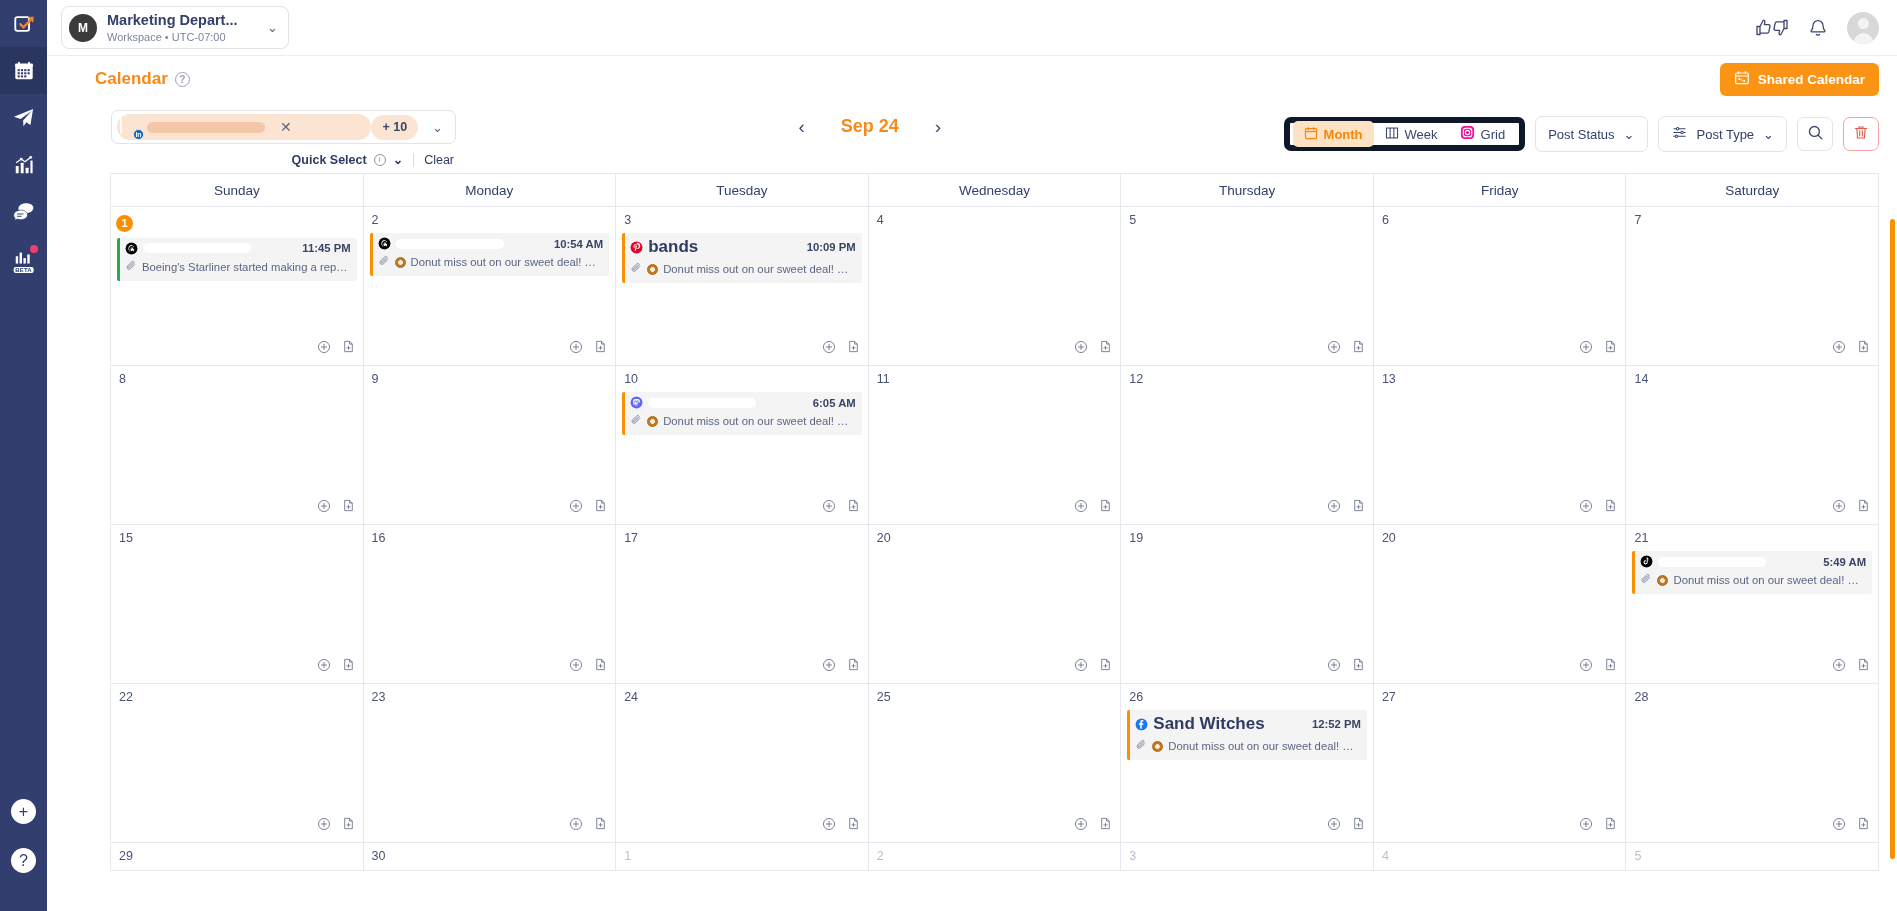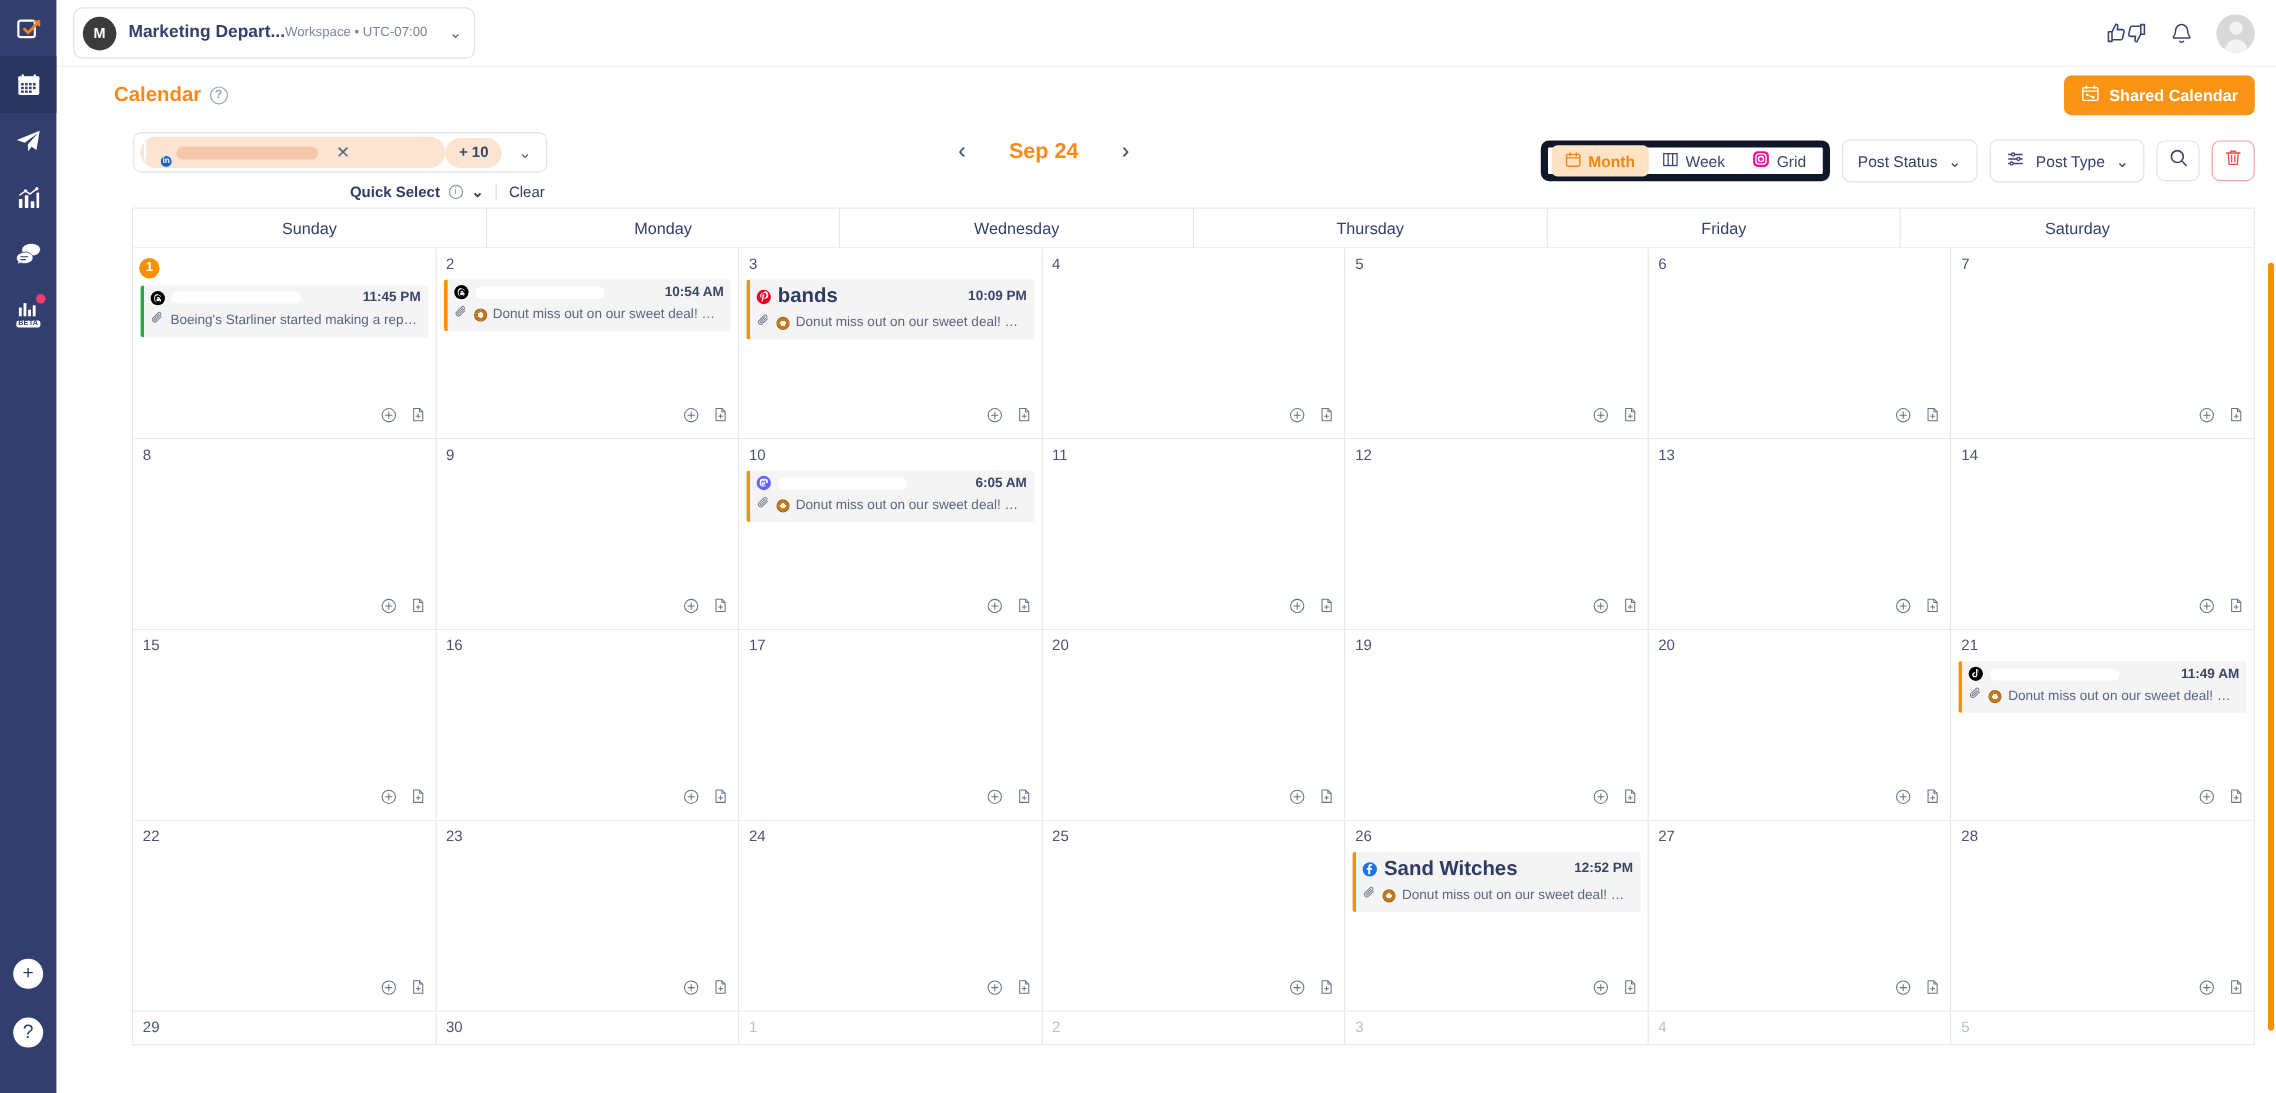--- a/index.html
+++ b/index.html
@@ -57,21 +57,21 @@
   .ws-chip {
     display: flex; align-items: center; gap: 10px;
     border: 1px solid #dfe3ea; border-radius: 8px;
     padding: 5px 10px 5px 7px; height: 43px; min-width: 228px; cursor: pointer;
   }
   .ws-avatar {
     width: 28px; height: 28px; border-radius: 50%;
     background: #3b3b3b; color: #fff; font-size: 12px; font-weight: 600;
     display: flex; align-items: center; justify-content: center;
   }
-  .ws-text { display: flex; flex-direction: row; line-height: 1.15; flex:1;}
+  .ws-text { display: flex; flex-direction: column; line-height: 1.15; flex:1;}
   .ws-title { font-size: 14.5px; font-weight: 700; color: #33406b; }
   .ws-sub { font-size: 11px; color: #7b859e; margin-top: 2px;}
   .chev { color: #55608a; font-size: 13px; margin-left:8px;}
   .topbar-right { margin-left: auto; display: flex; align-items: center; gap: 19px; }
   .ticon { cursor: pointer; display:flex; align-items:center; }
   .avatar-wrap{position:relative;width:32px;height:32px;border-radius:50%;background:#d8d8d8;overflow:hidden;display:flex;align-items:center;justify-content:center;}
   .avatar-wrap .h{position:absolute;top:6px;width:11px;height:11px;border-radius:50%;background:#f3f3f3;}
   .avatar-wrap .b{position:absolute;bottom:0;width:19px;height:11px;border-radius:10px 10px 0 0;background:#f3f3f3;}
 
   
@@ -486,20 +486,21 @@
           </span>
         </div>
       </div>
     </div>
 
     <div class="cal-wrap">
       <div class="cal">
         <div class="cal-head" id="weekday-header">
             <div>Sunday</div>
             <div>Monday</div>
+            <div>Tuesday</div>
             <div>Wednesday</div>
             <div>Thursday</div>
             <div>Friday</div>
             <div>Saturday</div>
           </div>
         <div id="weeks-container">
             <div class="cal-row">
               <div class="cell"><div class="daynum today">1</div><div class="event">
                   <div class="evbar" style="background:#2aa84a"></div>
                   <div class="evbody">
@@ -877,21 +878,21 @@
                   <div class="evbody">
                     <div class="evtop">
                       <span>
                         <svg class="sicon" viewBox="0 0 24 24">
                           <circle cx="12" cy="12" r="11" fill="#010101"></circle>
                           <path d="M16.4 8.2a3.4 3.4 0 01-2.1-1.6v6.9a3.9 3.9 0 11-3.9-3.9c.2 0 .4 0 .6.1v2a1.9 1.9 0 101.4 1.8V4.6h1.9c0 1.6 1.1 2.5 2.1 2.6z" fill="#fff"></path>
                           <path d="M16.4 8.2v1.4c-.9 0-1.8-.3-2.5-.8v4.3" fill="none" stroke="#25f4ee" stroke-width="0.6"></path>
                         </svg>
                       </span>
                       <span class="evname redacted"></span>
-                      <span class="evtime">11:49 AM</span>
+                      <span class="evtime">5:49 AM</span>
                     </div>
                     <div class="evbot">
                       <span><svg width="12" height="12" viewBox="0 0 24 24">
                           <path d="M19 9.5l-8 8a4 4 0 01-5.7-5.7l8.4-8.4a2.7 2.7 0 013.8 3.8l-8.3 8.3a1.3 1.3 0 01-1.9-1.9l7.6-7.6" fill="none" stroke="#7a8299" stroke-width="1.7" stroke-linecap="round"></path>
                         </svg></span>
                       <span class="donut"></span>
                       <span class="evtext">Donut miss out on our sweet deal! Get...</span>
                     </div>
                   </div>
                 </div>

